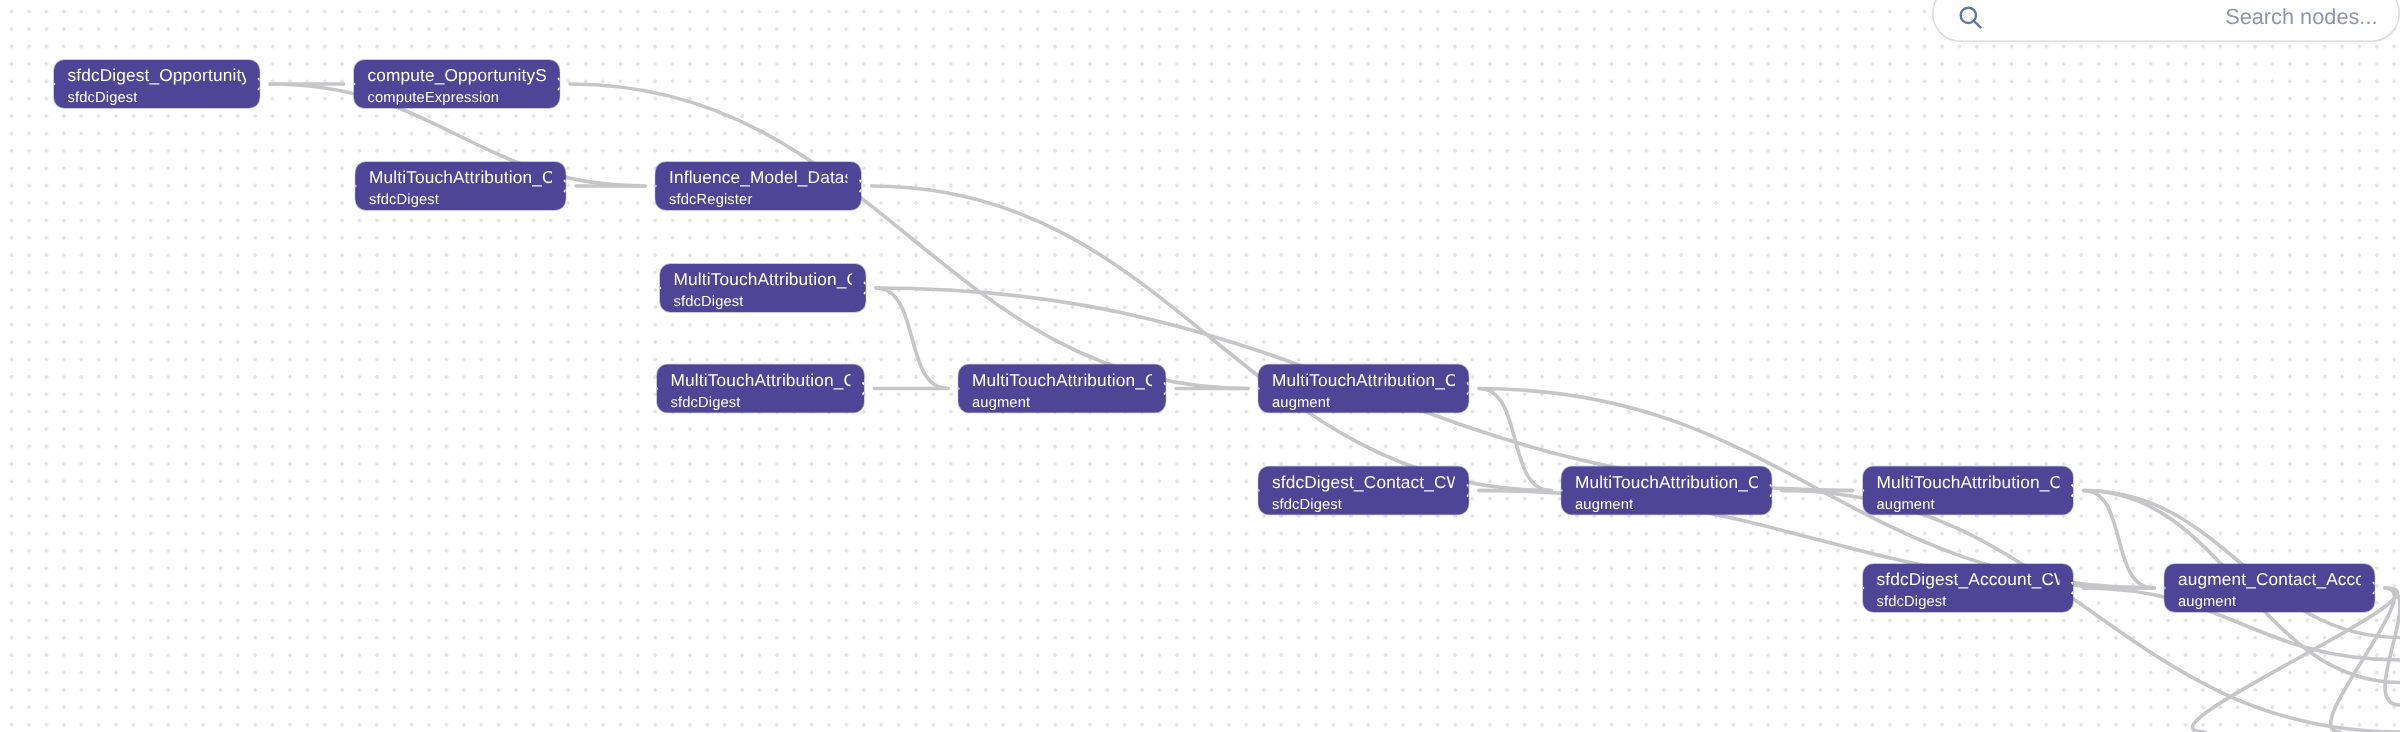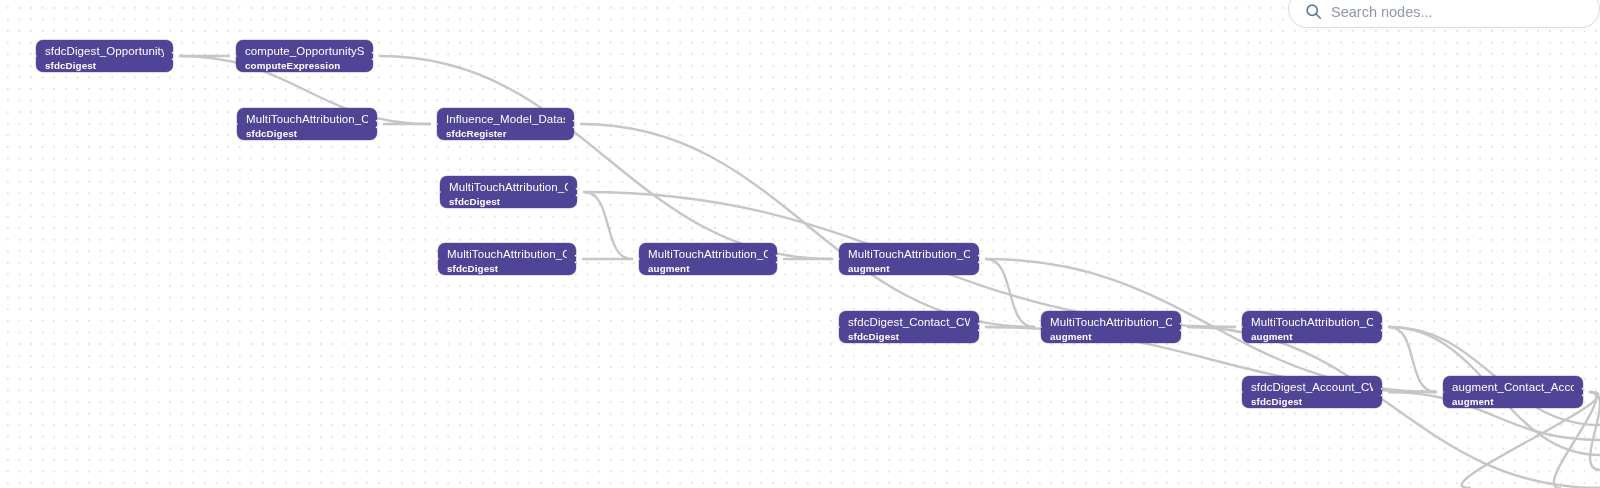--- a/index.html
+++ b/index.html
@@ -66,21 +66,21 @@
     color: #ffffff;
     white-space: nowrap;
     overflow: hidden;
     letter-spacing: .1px;
   }
 
   .node .ntype {
     display: block;
     font-size: 9.8px;
     line-height: 12px;
-    font-weight: 700;
+    font-weight: 400;
     color: #ffffff;
     white-space: nowrap;
     overflow: hidden;
     margin-top: 1px;
     letter-spacing: .1px;
   }
 
   
   .handle {
     position: absolute;
@@ -130,20 +130,21 @@
   }
   #search-input {
     flex: 1 1 auto;
     border: none;
     outline: none;
     font-family: "Liberation Sans", sans-serif;
     font-size: 14.5px;
     color: #0f172a;
     background: transparent;
     margin-top: 5px;
+    text-align: right;
   }
   #search-input::placeholder { color: #8f97a8; }
 </style>
 </head>
 <body>
 
 <div id="canvas">
 
   <svg id="edges" viewBox="0 0 1600 488" preserveAspectRatio="none">
       <path d="M 180,56 C 210,56 199,56 229,56"></path>

